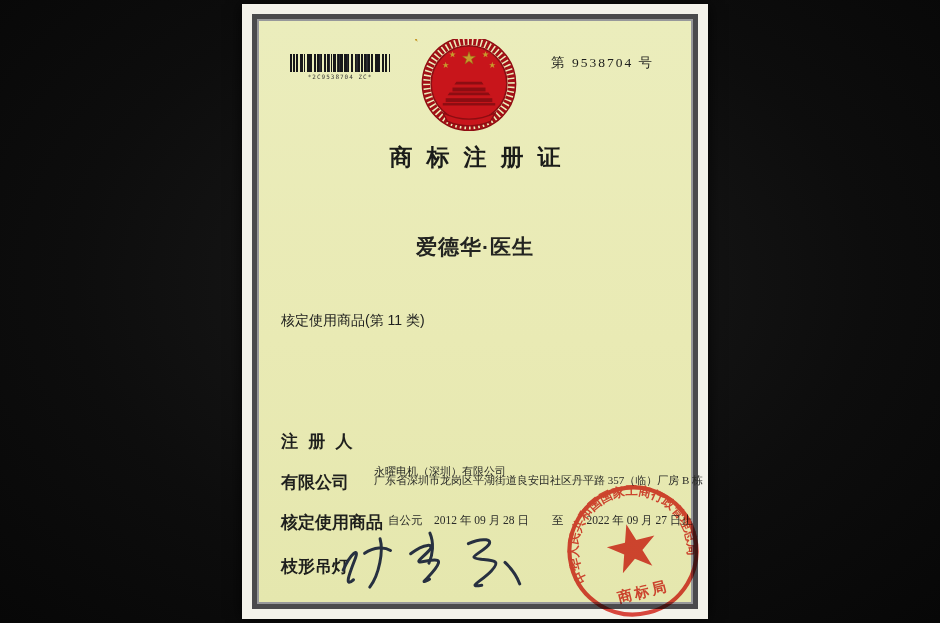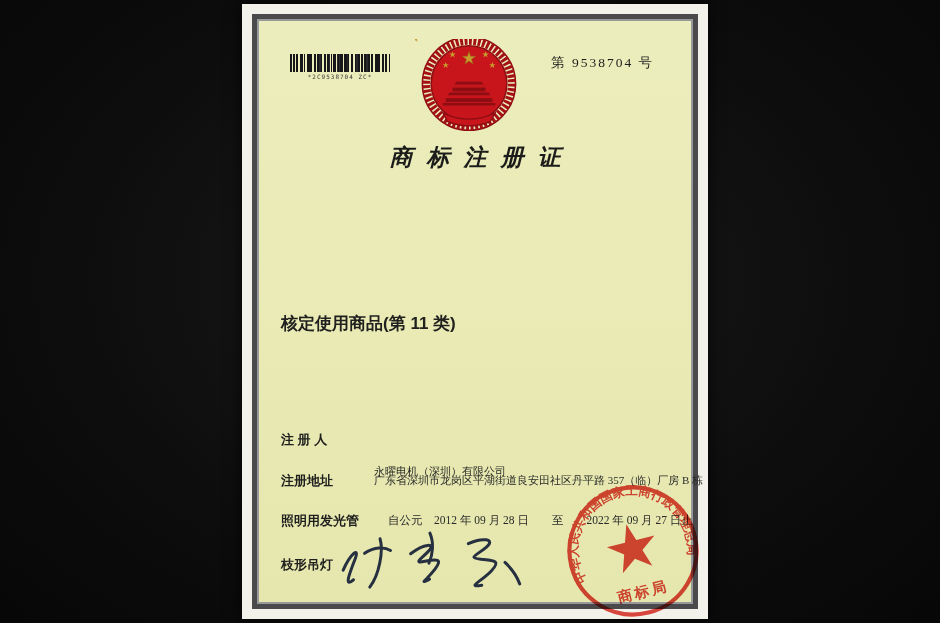--- a/index.html
+++ b/index.html
@@ -41,37 +41,37 @@
   
   .emblem{position:absolute;left:156px;top:18px;width:108px;height:99px;}
   
   .cert-number{
     position:absolute;left:292px;top:33px;width:130px;
     font-size:13.5px;letter-spacing:2px;color:#1d1e1c;white-space:nowrap;
   }
   .cert-title{
     position:absolute;left:0;top:121px;width:100%;
     text-align:center;font-size:23px;font-weight:bold;letter-spacing:14px;text-indent:14px;
-    color:#1b1c1a;font-family:"Liberation Serif",serif;font-style:italic;
+    color:#1b1c1a;font-family:"Liberation Serif",serif;
   }
   .tm-name{
     position:absolute;left:0;top:212px;width:100%;
     text-align:center;font-size:21px;font-weight:bold;letter-spacing:1px;
     color:#232421;font-family:"Liberation Sans",sans-serif;
   }
   .goods-heading{
     position:absolute;left:22px;top:291px;
-    font-size:17px;font-weight:bold;color:#20211f;font-family:"Liberation Sans",sans-serif;
+    font-size:14px;font-weight:normal;color:#20211f;font-family:"Liberation Sans",sans-serif;
   }
   .goods-list{
     position:absolute;left:22px;top:324px;width:400px;
     font-size:11px;color:#2a2b28;white-space:nowrap;
   }
   .row{position:absolute;left:22px;white-space:nowrap;}
-  .row .label{font-size:13px;font-weight:bold;color:#1e1f1d;font-family:Liberation Sans, sans-serif;}
+  .row .label{font-size:17px;font-weight:bold;color:#1e1f1d;font-family:Liberation Mono, monospace;}
   .row .value{position:absolute;top:2px;font-size:11px;color:#2a2b28;}
   .row-registrant{top:409px;}
   .row-registrant .value{left:93px;margin-top:32px;}
   .row-address{top:450px;}
   .row-address .value{left:93px;}
   .row-validity{top:490px;}
   .row-validity .value{left:107px;font-size:11.5px;}
   .row-issuer{top:534px;}
   .signature{position:absolute;left:68px;top:504px;width:210px;height:78px;transform:rotate(-2deg);}
   
@@ -112,35 +112,36 @@
               <rect x="38" y="50" width="34" height="4"></rect>
               <path d="M40,47 h30 l-2,-3 h-26 z"></path>
             </g>
             <path d="M28,76 q27,13 54,0 l-5,9 q-22,9 -44,0 z" fill="#c8151b" stroke="#8c0d12" stroke-width="1.4"></path>
           </svg>
 
           <div class="cert-number">第  9538704  号</div>
 
           <div class="cert-title">商标注册证</div>
 
+          <div class="tm-name">爱德华·医生</div>
 
           <div class="goods-heading">核定使用商品(第 11 类)</div>
 
           <div class="row row-registrant">
             <span class="label">注 册 人</span>
             <span class="value">永曜电机（深圳）有限公司</span>
           </div>
 
           <div class="row row-address">
-            <span class="label">注册地址</span>
+            <span class="label">有限公司</span>
             <span class="value">广东省深圳市龙岗区平湖街道良安田社区丹平路 357（临）厂房 B 栋</span>
           </div>
 
           <div class="row row-validity">
-            <span class="label">照明用发光管</span>
+            <span class="label">核定使用商品</span>
             <span class="value">自公元　2012 年 09 月 28 日　　至　　2022 年 09 月 27 日止</span>
           </div>
 
           <div class="row row-issuer">
             <span class="label">枝形吊灯</span>
           </div>
 
           <svg class="signature" viewBox="0 0 210 78" xmlns="http://www.w3.org/2000/svg">
             <title>许瑞表</title>
             <g fill="none" stroke="#273040" stroke-width="3" stroke-linecap="round" stroke-linejoin="round">

